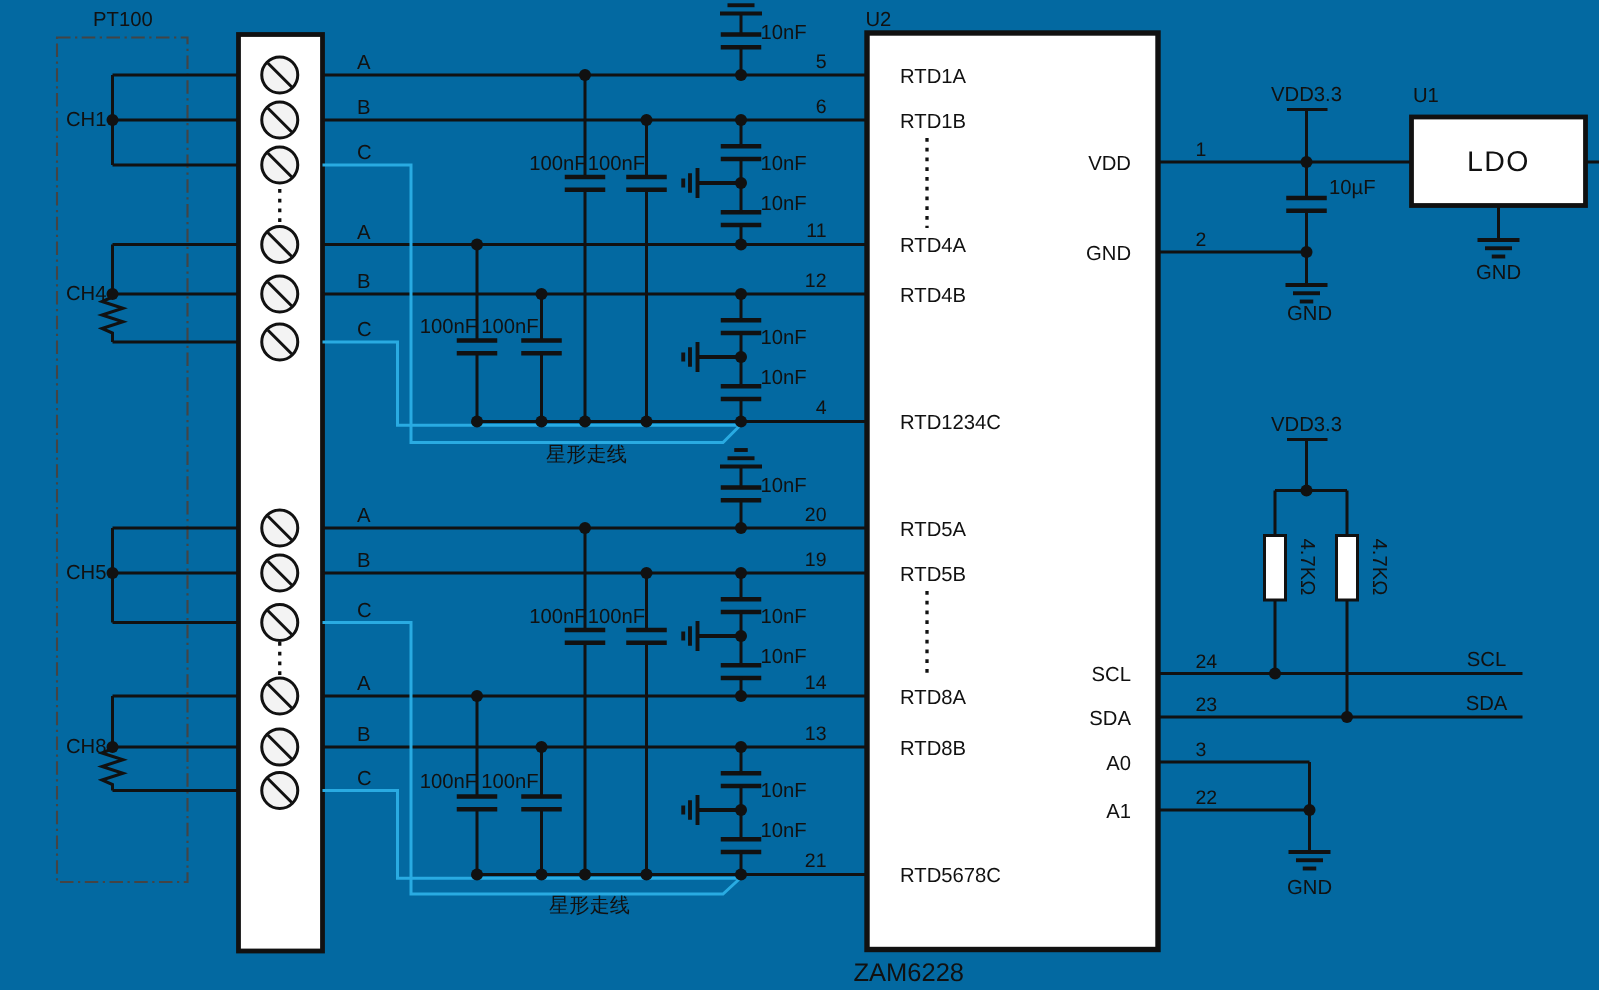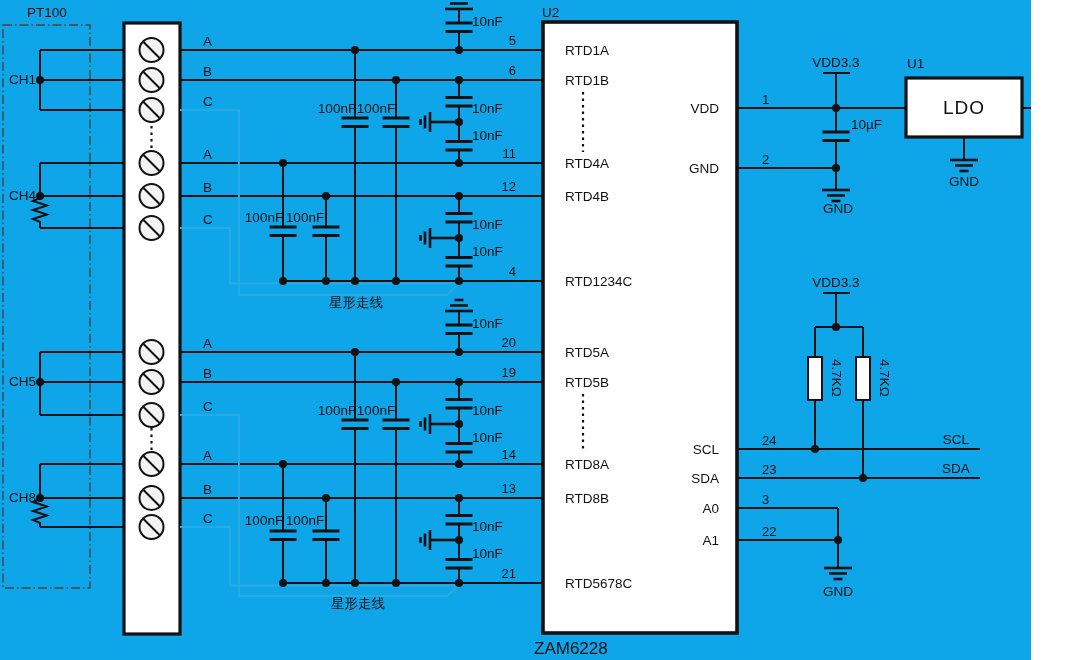--- a/index.html
+++ b/index.html
@@ -1,16 +1,16 @@
 <!DOCTYPE html>
 <html><head>
 <meta charset="utf-8">
 <style>
   html,body{margin:0;padding:0;background:#fff;}
-  .stage{position:relative;width:1031px;height:660px;background:#0ea5e9;overflow:hidden;}
+  .stage{position:relative;width:1031px;height:660px;background:#0369a1;overflow:hidden;padding-left:35px;}
   svg{display:block;}
   text{font-family:"Liberation Sans","DejaVu Sans",sans-serif;fill:#111;}
   .t{font-size:13.5px;}
   .num{font-size:13px;}
   .part{font-size:17px;}
   .ldo{font-size:19px;letter-spacing:1px;}
   .end{text-anchor:end;}
   .mid{text-anchor:middle;}
   .wire{stroke:#111;stroke-width:2;fill:none;}
   .thick{stroke:#111;stroke-width:3.2;fill:#fff;}

